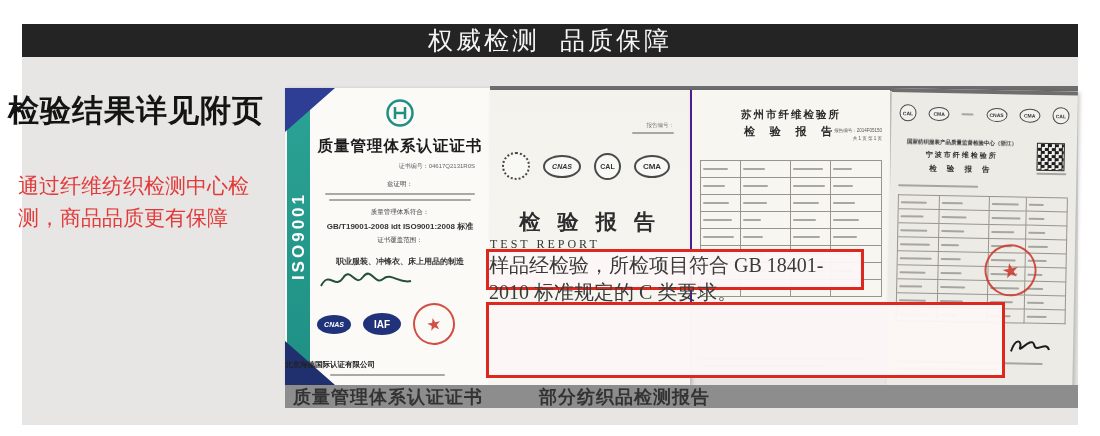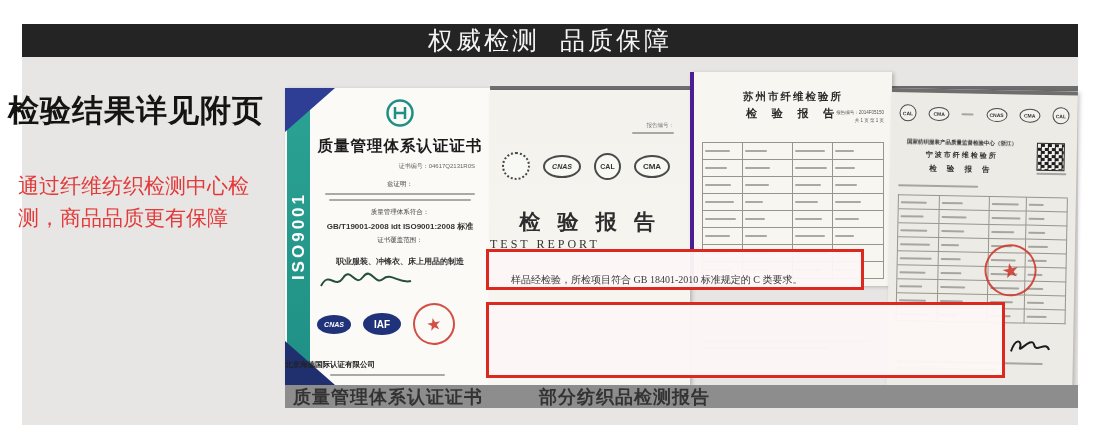--- a/index.html
+++ b/index.html
@@ -68,21 +68,21 @@
   #doc2 .seals{position:absolute;left:12px;top:62px;width:176px;display:flex;align-items:center;gap:13px}
   .gray-seal{border:2px solid #4a4a4a;color:#333;display:flex;align-items:center;justify-content:center;font-weight:700;background:rgba(255,255,255,.4)}
   #d2s1{width:24px;height:24px;border-radius:50%;border-style:dotted}
   #d2s2{width:34px;height:19px;border-radius:50%;font-size:7px;font-style:italic}
   #d2s3{width:23px;height:23px;border-radius:50%;font-size:7px}
   #d2s4{width:32px;height:19px;border-radius:50%;font-size:8px}
   #doc2-title{position:absolute;left:0;right:0;top:118px;font-size:21px;font-weight:700;letter-spacing:6px;color:#2d2d2d;text-align:center;font-family:"Liberation Serif",serif}
   #doc2-title-en{position:absolute;left:0;right:0;top:147px;font-size:12px;letter-spacing:3px;color:#333;font-family:"Liberation Serif",serif}
 
   
-  #doc3{left:690px;top:72px;width:198px;height:214px;background:#f7f6f1;border-left:4px solid #4c1d95}
+  #doc3{left:690px;top:90px;width:198px;height:214px;background:#f7f6f1;border-left:2px solid #4c1d95}
   #doc3-org{position:absolute;left:0;right:0;top:18px;font-size:10.5px;font-weight:700;letter-spacing:2px;color:#2a2a2a;text-align:center;font-family:"Liberation Serif",serif}
   #doc3-title{position:absolute;left:0;right:0;top:34px;font-size:11px;font-weight:700;letter-spacing:6px;color:#2a2a2a;text-align:center;font-family:"Liberation Serif",serif}
   #doc3-repno{position:absolute;right:8px;top:38px;font-size:4.5px;color:#555}
   #doc3-pages{position:absolute;right:8px;top:46px;font-size:4.5px;color:#555}
   #doc3-table{position:absolute;left:8px;right:8px;top:70px}
   #doc3-extra{position:absolute;left:8px;right:8px;top:268px;display:flex;flex-direction:column;gap:5px}
 
   
   #doc4{left:892px;top:88px;width:186px;height:302px;background:#edebe6;transform:rotate(1.1deg);transform-origin:top left;border-top:4px solid #6e6e6e}
   #doc4 .seals{position:absolute;left:8px;top:12px;width:170px;display:flex;align-items:center;justify-content:space-between}
@@ -102,21 +102,21 @@
   #doc4-sign{position:absolute;left:116px;top:238px}
   #doc4-foot{position:absolute;left:10px;right:10px;top:268px;display:flex;flex-direction:column;gap:5px}
 
   
   #caption-band{left:285px;top:385px;width:793px;height:23px;background:#8d8d8d;
     display:flex;align-items:center;gap:56px;padding-left:8px;box-sizing:border-box}
   #caption-band span{font-size:18px;font-weight:700;color:#333;font-family:"Liberation Serif",serif;letter-spacing:1px}
 
   
   .callout{border:3px solid #dc281e;background:rgba(252,247,246,.96);z-index:6;box-sizing:border-box;font-family:"Liberation Serif",serif;color:#3a3a3a}
-  #callout1{left:486px;top:249px;width:378px;height:41px;display:flex;align-items:flex-end;padding-left:22px;font-size:10px}
+  #callout1{left:486px;top:249px;width:378px;height:41px;display:flex;align-items:flex-start;padding-left:0;font-size:20px}
   #callout2{left:486px;top:302px;width:519px;height:76px;padding:5px 8px 0 8px;font-size:15px;line-height:1.45}
   #callout2 .p1{text-indent:2em}
   #callout2 .p2{text-indent:2em}
 </style>
 </head>
 <body>
 
 <div class="abs" id="topbar">
   <span class="t">权威检测  品质保障</span>
 </div>

